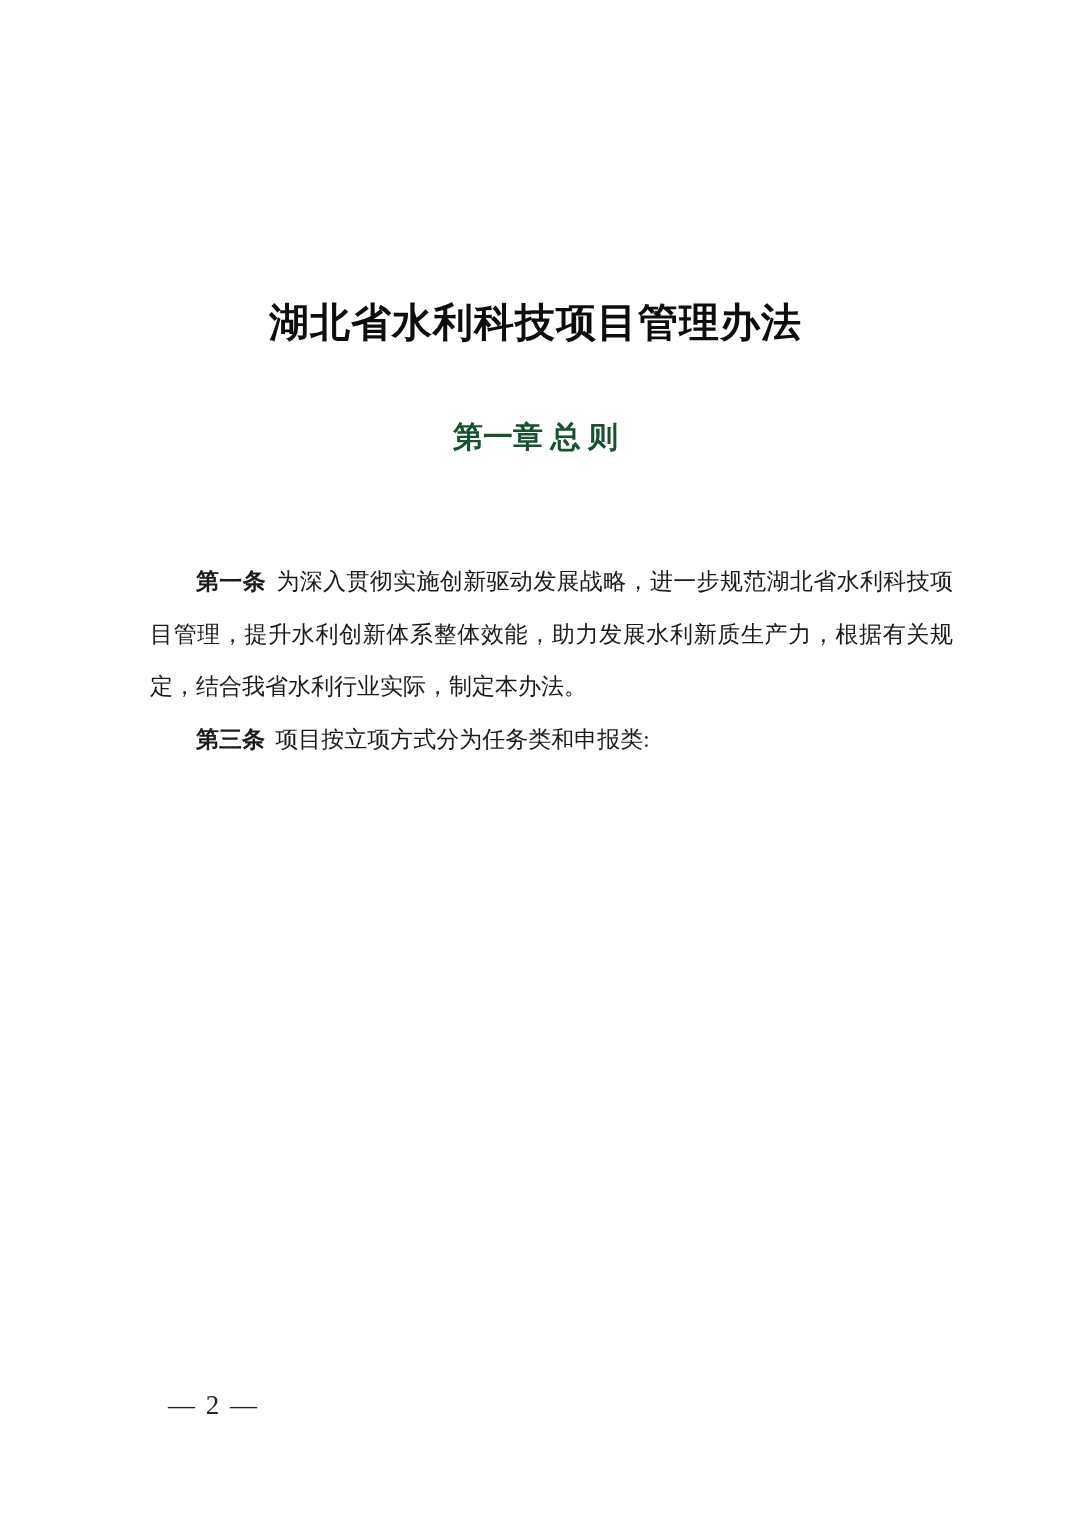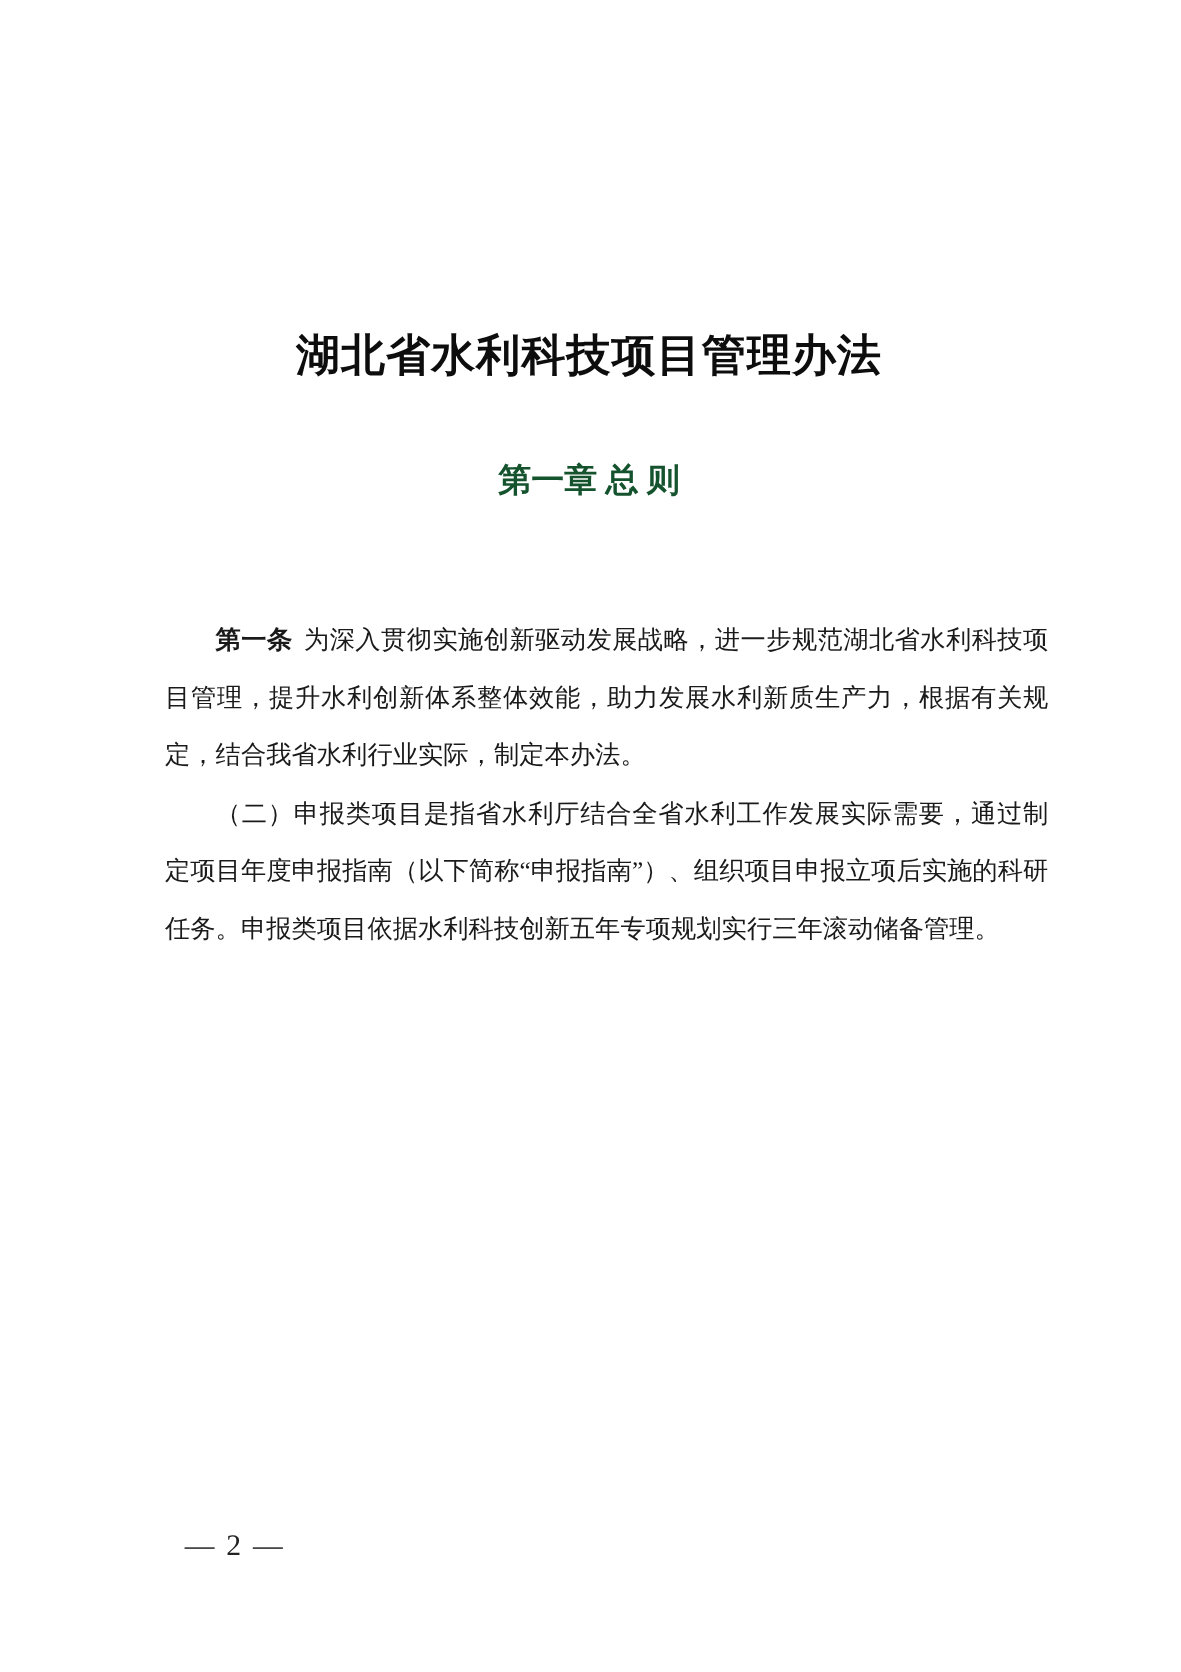--- a/index.html
+++ b/index.html
@@ -78,23 +78,23 @@
 
   <h2 class="chapter-heading">第一章 总 则</h2>
 
   <div class="body-text">
 
     <p class="paragraph">
       <span class="para-label">第一条</span><span>为深入贯彻实施创新驱动发展战略，进一步规范湖北省水利科技项目管理，提升水利创新体系整体效能，助力发展水利新质生产力，根据有关规定，结合我省水利行业实际，制定本办法。</span>
     </p>
 
 
+    <p class="paragraph">
+      <span class="para-label">第三条</span><span>项目按立项方式分为任务类和申报类:</span>
+    </p>
 
 
-    <p class="paragraph">
-      <span class="para-label"></span><span>（二）申报类项目是指省水利厅结合全省水利工作发展实际需要，通过制定项目年度申报指南（以下简称“申报指南”）、组织项目申报立项后实施的科研任务。申报类项目依据水利科技创新五年专项规划实行三年滚动储备管理。</span>
-    </p>
 
   </div>
 
   <div class="page-number">— 2 —</div>
 
 </div>
 
 </body></html>

